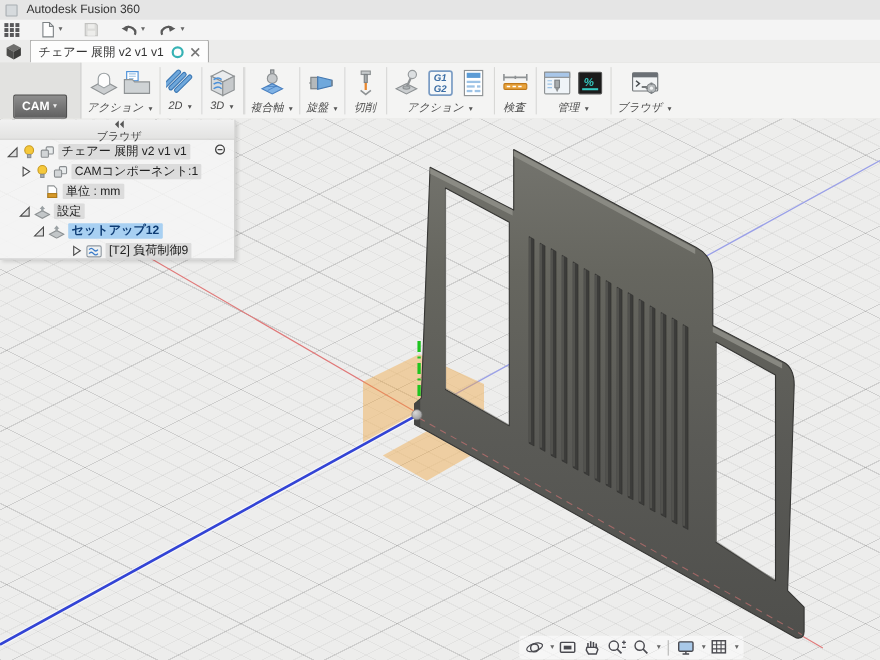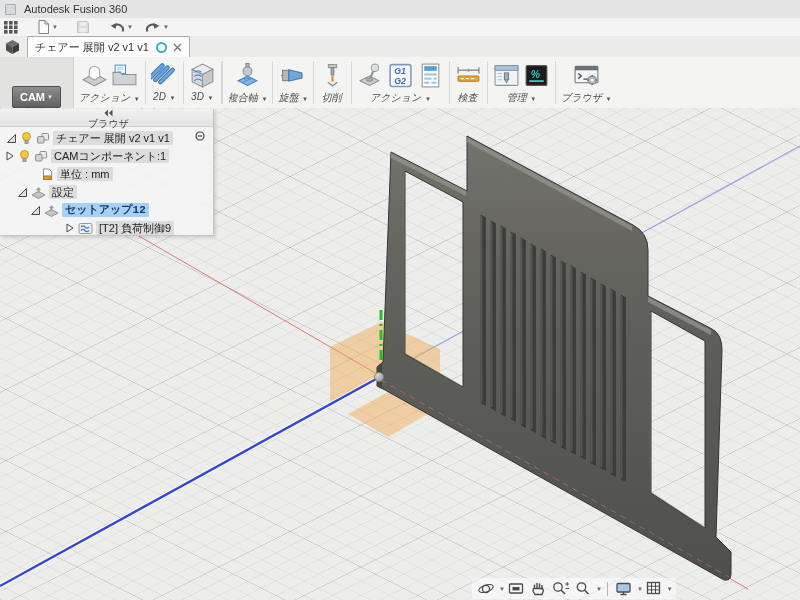--- a/index.html
+++ b/index.html
@@ -56,21 +56,21 @@
     background:rgba(245,246,246,0.84);border-right:1px solid #C6C6C5;border-bottom:1px solid #C6C6C5;
     box-shadow:2px 2px 3px rgba(0,0,0,0.12);}
   .panel-header{height:17px;background:linear-gradient(#F1F1F1,#E3E3E2);border-bottom:1px solid #CFCFCE;
     display:flex;align-items:center;font-size:10px;color:#444;flex-direction:column;}
   .panel-header .phdr-title{margin-left:4px;}
   .panel-header .collapse{margin-left:3px;display:flex;}
   .panel-header .phdr-btn{margin-left:auto;margin-right:8px;display:flex;}
   .tree{padding-top:2px;}
   .trow{height:18px;display:flex;align-items:center;font-size:11px;color:#222;}
   .chip{background:rgba(203,203,203,0.6);padding:0 3px;border-radius:1px;white-space:nowrap;line-height:14px;}
-  .chip.selected{background:#A8D0F2;color:#0E3C74;font-weight:bold;font-family:Liberation Mono, monospace;}
+  .chip.selected{background:#A8D0F2;color:#0E3C74;font-weight:bold;}
   .tico{display:flex;align-items:center;margin-right:3px;}
 
   
   .comments{position:absolute;top:587px;left:0;width:213px;height:13px;
     background:linear-gradient(#F1F1F1,#E3E3E2);border-right:1px solid #C6C6C5;border-top:1px solid #CFCFCE;
     display:flex;align-items:center;font-size:10px;color:#333;}
   .comments .c-title{margin-left:33px;}
   .comments .c-btn{margin-left:auto;margin-right:10px;display:flex;}
 
   
@@ -446,21 +446,21 @@
           </span>
         <span class="tico">
             <svg width="14" height="13">
               <rect x="6" y="1.5" width="6.5" height="6.5" rx="1" fill="#E8EBEC" stroke="#898D90"></rect>
               <rect x="1.5" y="4.5" width="6.5" height="6.5" rx="1" fill="#D2D5D7" stroke="#898D90"></rect>
             </svg>
           </span>
         <span class="chip">チェアー 展開 v2 v1 v1</span>
       </div>
 
-      <div class="trow" style="padding-left:4px">
+      <div class="trow" style="padding-left:18px">
         <span class="tico">
             <svg width="11" height="12">
               <path d="M3,2 L9,6 L3,10 Z" fill="none" stroke="#4A4A4A"></path>
             </svg>
           </span>
         <span class="tico">
             <svg width="13" height="14">
               <circle cx="6.5" cy="5.5" r="4" fill="#F5C83A" stroke="#C89A20"></circle>
               <rect x="5" y="9.5" width="3" height="2.8" fill="#A9ADB0" stroke="#8A8E91"></rect>
             </svg>

